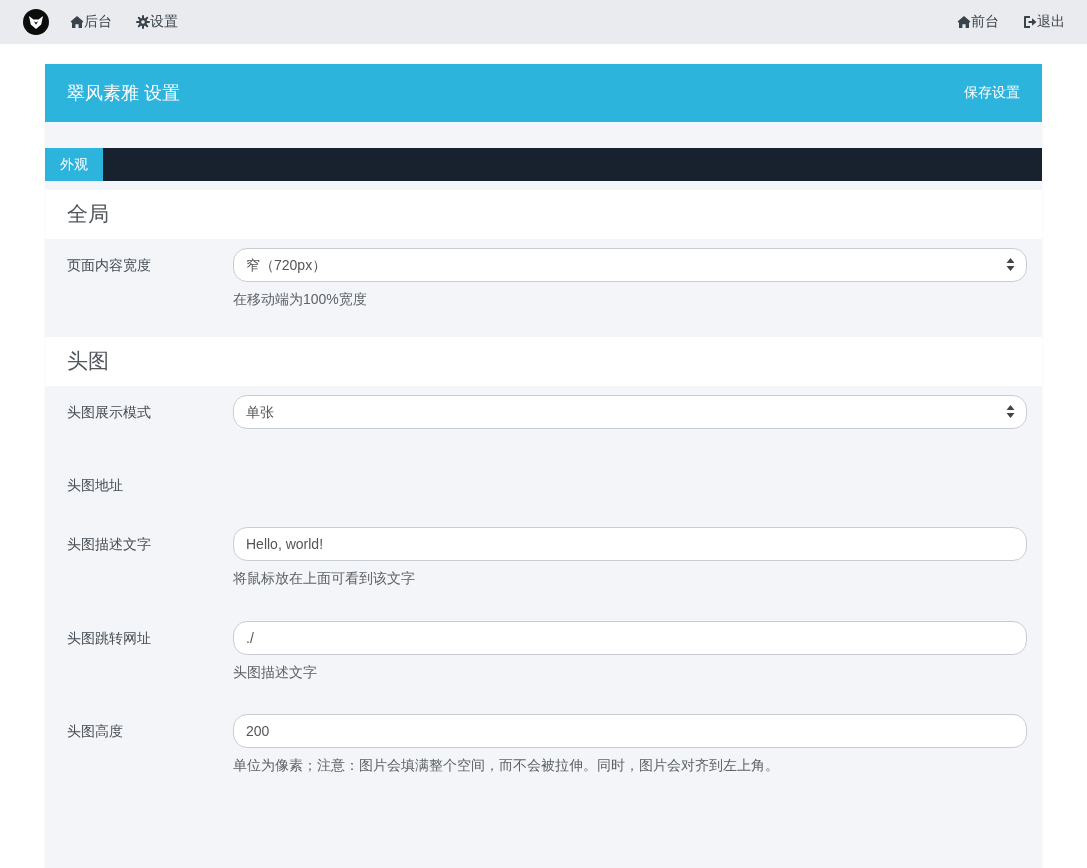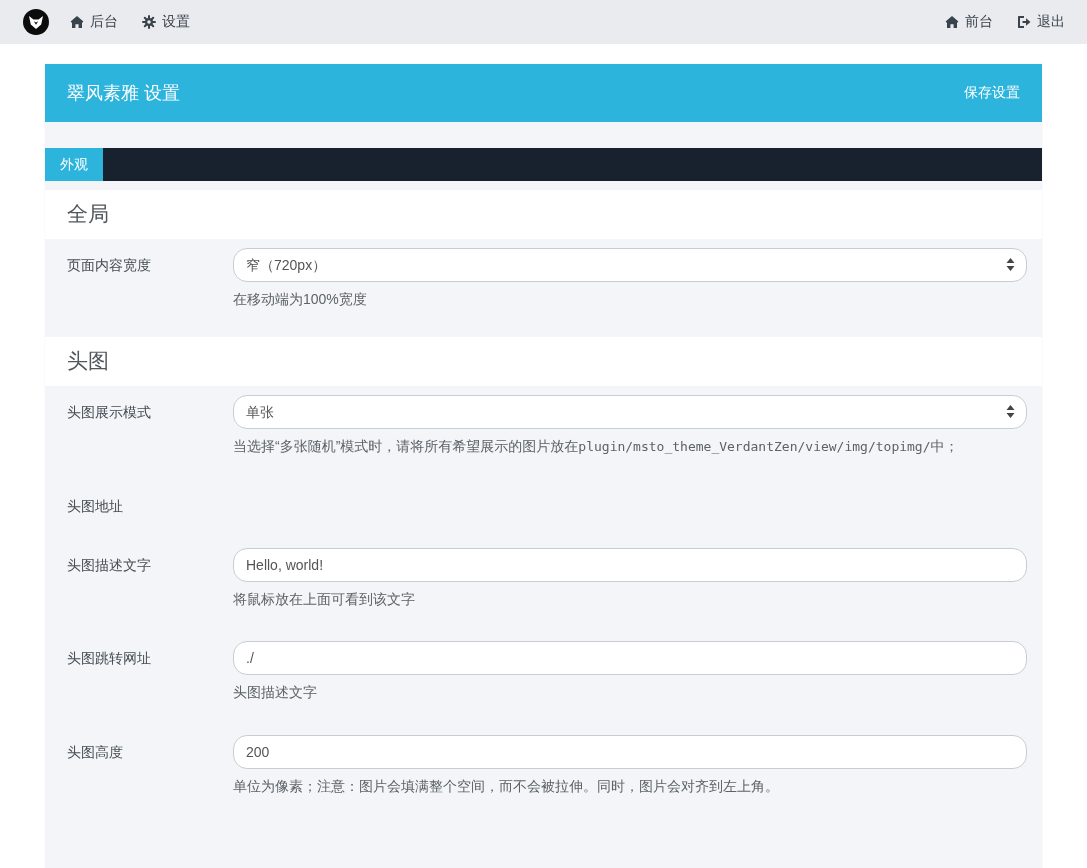--- a/index.html
+++ b/index.html
@@ -14,21 +14,21 @@
   *{box-sizing:border-box;}
   html,body{margin:0;padding:0;}
   body{
     width:1087px;height:868px;overflow:hidden;background:#fff;
     font-family:"Liberation Sans","DejaVu Sans",sans-serif;
     -webkit-font-smoothing:antialiased;
   }
   
   .topnav{height:44px;background:var(--navbg);display:flex;align-items:center;padding:0 22px;}
   .logo{width:28px;height:28px;margin-right:20px;flex:none;display:block;}
-  .nav-link{display:inline-flex;align-items:center;gap:6px;color:#3a434c;font-size:14px;
+  .nav-link{display:inline-flex;align-items:center;color:#3a434c;font-size:14px;
     text-decoration:none;margin-right:24px;cursor:pointer;}
   .nav-link svg{display:block;}
   .nav-right{margin-left:auto;display:flex;align-items:center;}
   .nav-right .nav-link{margin-right:0;margin-left:24px;}
   
   .card{margin:20px 45px 0;box-shadow:0 0 0 1px rgba(0,0,0,0.02);}
   .card-header{background:var(--accent);height:58px;display:flex;align-items:center;padding:0 22px;justify-content:space-between;}
   .card-title{color:#fff;font-size:18px;}
   .save-link{margin-left:auto;color:#fff;font-size:14px;text-decoration:none;cursor:pointer;}
   .card-gap{height:26px;background:var(--contentbg);}
@@ -139,21 +139,20 @@
       <div class="fcontrol">
         <select class="tselect">
           <option>单张</option>
         </select>
         <span class="sel-arrow">
           <svg width="9" height="13" viewBox="0 0 9 13">
               <path d="M4.5 0 L8.5 5 H0.5 Z M0.5 8 H8.5 L4.5 13 Z" fill="#444"></path>
             </svg>
         </span>
         <div class="fnote">
-          <div><span>当选择“多张随机”模式时，请将所有希望展示的图片放在</span><span class="code">plugin/msto_theme_VerdantZen/view/img/topimg/</span><span>中；</span></div>
         </div>
       </div>
     </div>
 
     <div class="frow">
       <div class="flabel">头图地址</div>
     </div>
 
     <div class="frow">
       <div class="flabel">头图描述文字</div>

